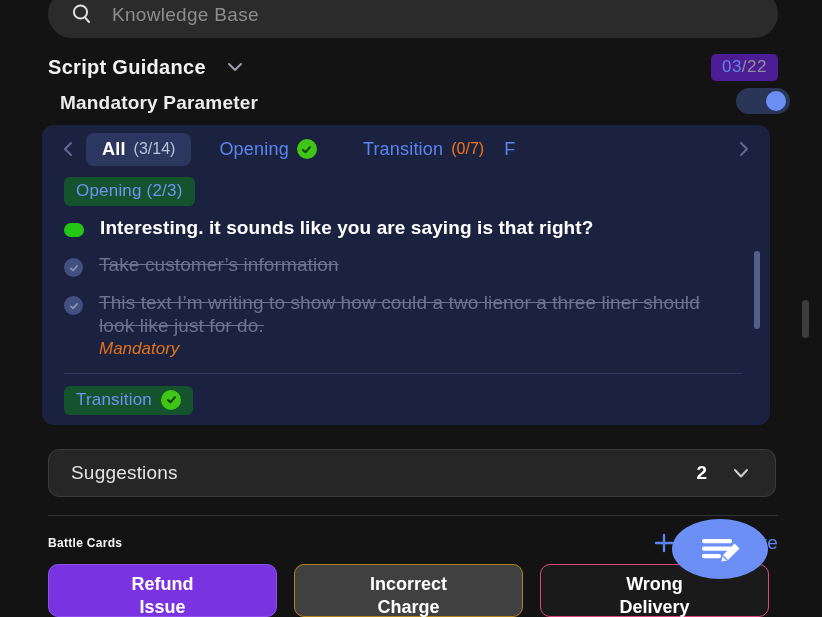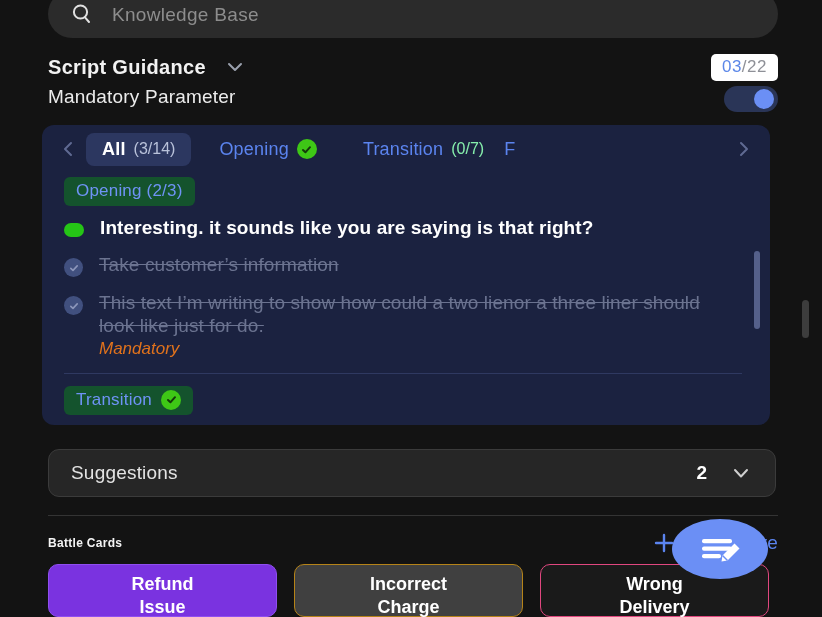--- a/index.html
+++ b/index.html
@@ -69,39 +69,40 @@
     font-size: 20px;
     font-weight: bold;
     letter-spacing: .3px;
   }
   .sg-chevron {
     margin-left: 18px;
     display: flex; align-items: center;
   }
   .sg-badge {
     margin-left: auto;
-    background: #ffffff;
+    background: #4c1d95;
     border-radius: 5px;
     padding: 3px 11px 4px;
     font-size: 17px;
     letter-spacing: .5px;
     font-family: "Liberation Sans", sans-serif;
   }
   .sg-badge .cur { color: #5b87e8; }
   .sg-badge .tot { color: #8e9097; }
 
   
   .mp-row {
     position: absolute;
-    left: 48px;
+    left: 60px;
     top: 86px;
     width: 730px;
     height: 28px;
     display: flex;
-    align-items: flex-start;
+    align-items: flex-end;
+    font-weight: bold;
   }
   .mp-label {
     color: #ececec;
     font-size: 19px;
     letter-spacing: .2px;
   }
   .toggle {
     margin-left: auto;
     width: 54px;
     height: 26px;
@@ -153,21 +154,21 @@
     flex: 0 0 auto;
     cursor: pointer;
     white-space: nowrap;
   }
   .tab .t-label {
     color: #5b84ef;
     font-size: 18px;
     letter-spacing: .2px;
   }
   .tab .t-count {
-    color: #86efac;
+    color: #f97316;
     font-size: 16px;
   }
   .tab.active {
     background: #2c3760;
   }
   .tab.active .t-label {
     color: #ffffff;
     font-weight: bold;
   }
   .tab.active .t-count { color: #b9c2da; }

